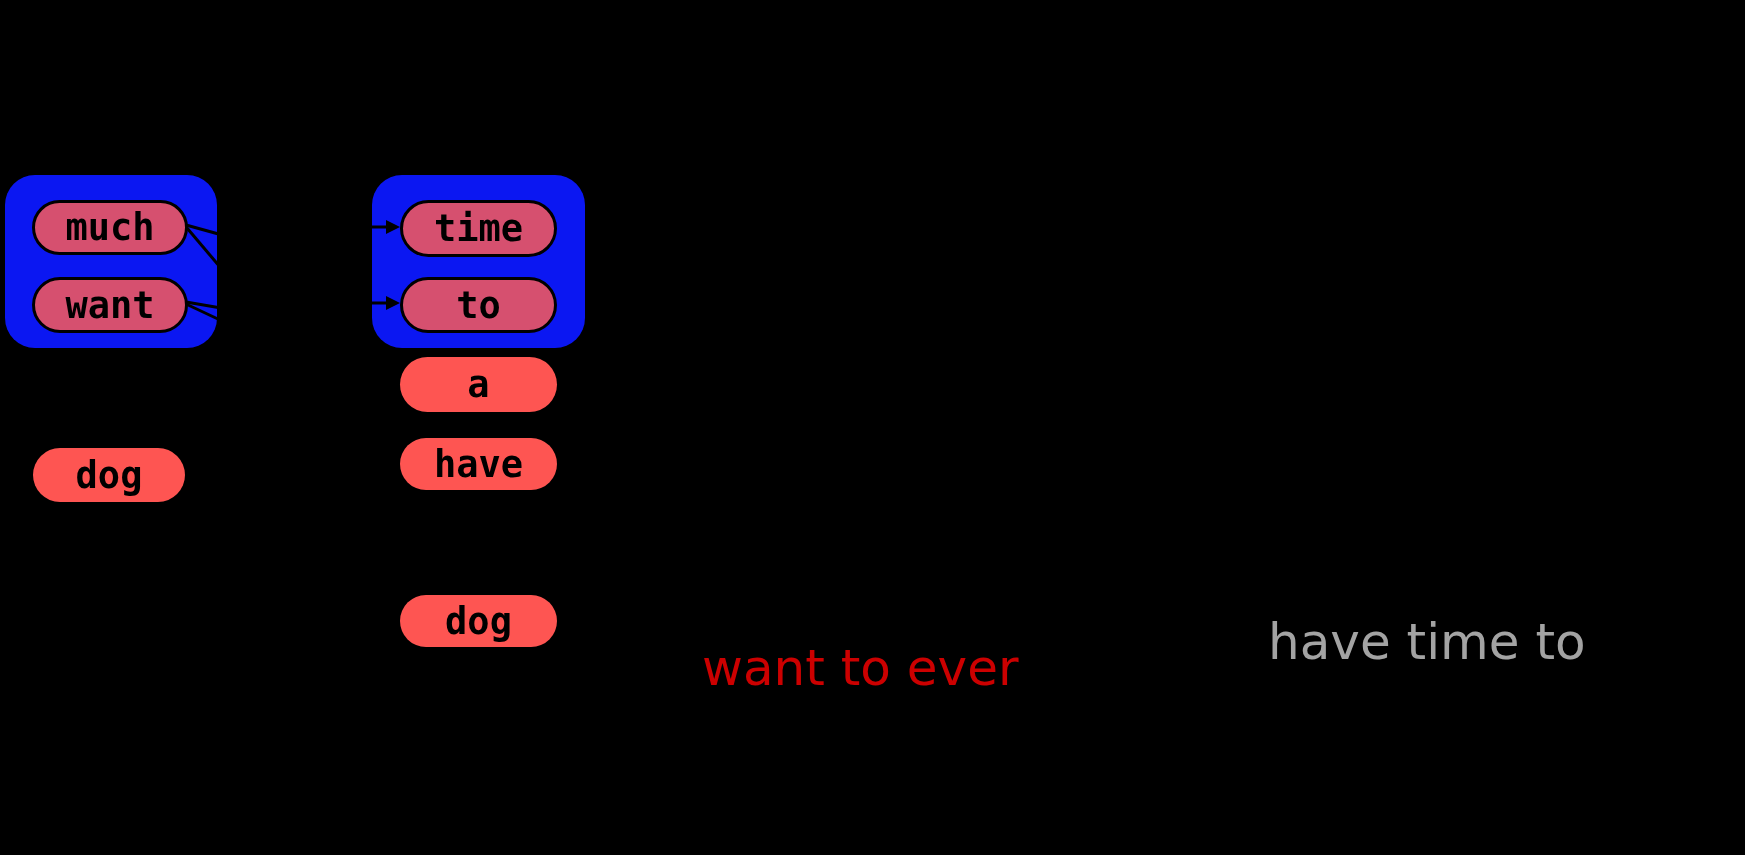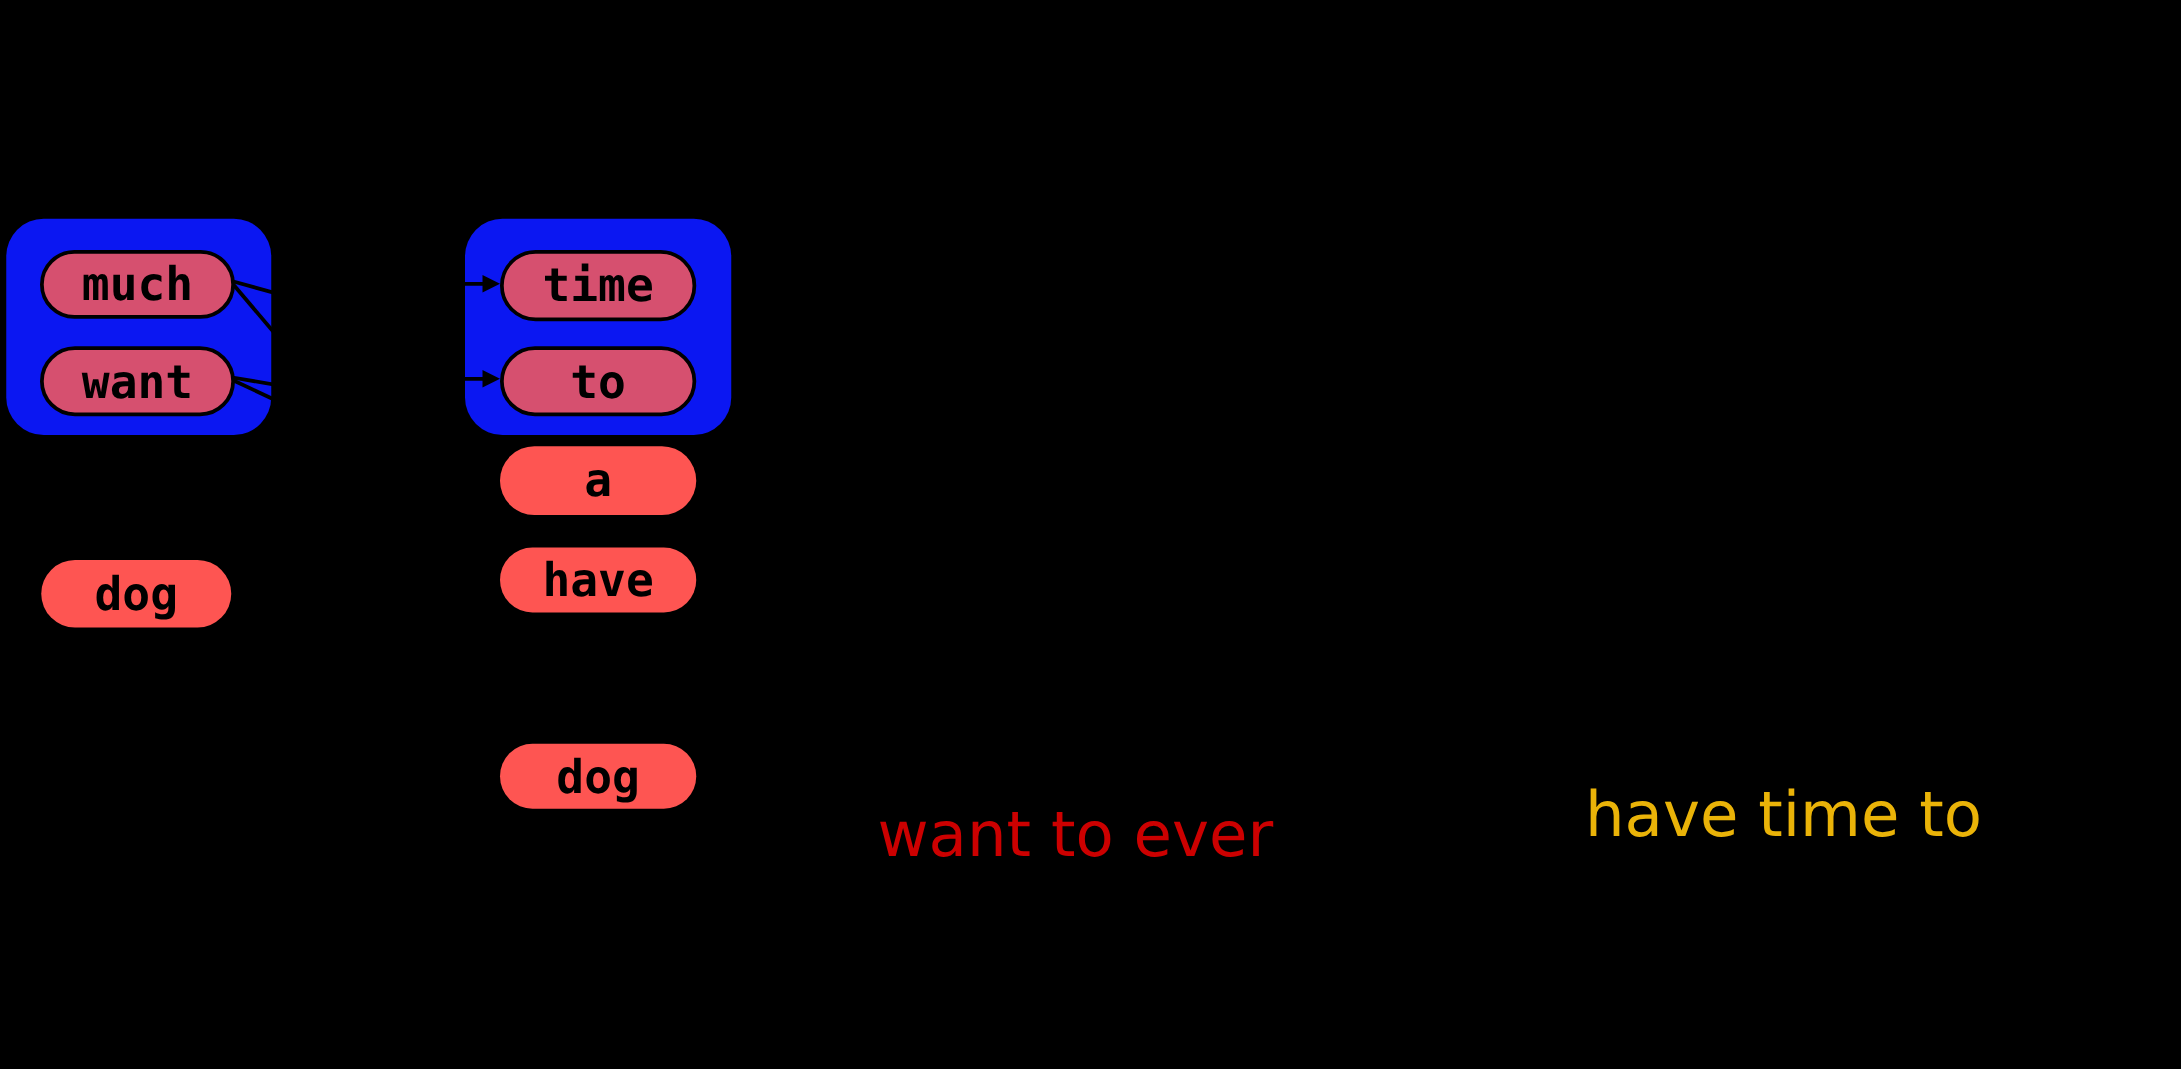--- a/index.html
+++ b/index.html
@@ -57,15 +57,15 @@
     <span>have</span>
   </div>
   <div class="pill" style="left: 33px; top: 448px; width: 152px; height: 54px; background: rgb(254, 85, 82);">
     <span>dog</span>
   </div>
   <div class="pill" style="left: 400px; top: 595px; width: 157px; height: 52px; background: rgb(254, 85, 82);">
     <span>dog</span>
   </div>
 
   <div class="caption" style="left: 702px; top: 617px; color: rgb(204, 0, 0); margin-top: 26px;">want to ever</div>
-  <div class="caption" style="left: 1268px; top: 617px; color: #eab308; margin-top: 10px;">have time to</div>
+  <div class="caption" style="left: 1268px; top: 617px; color: #a3a3a3;">have time to</div>
 
 </div>
 
 </body></html>

